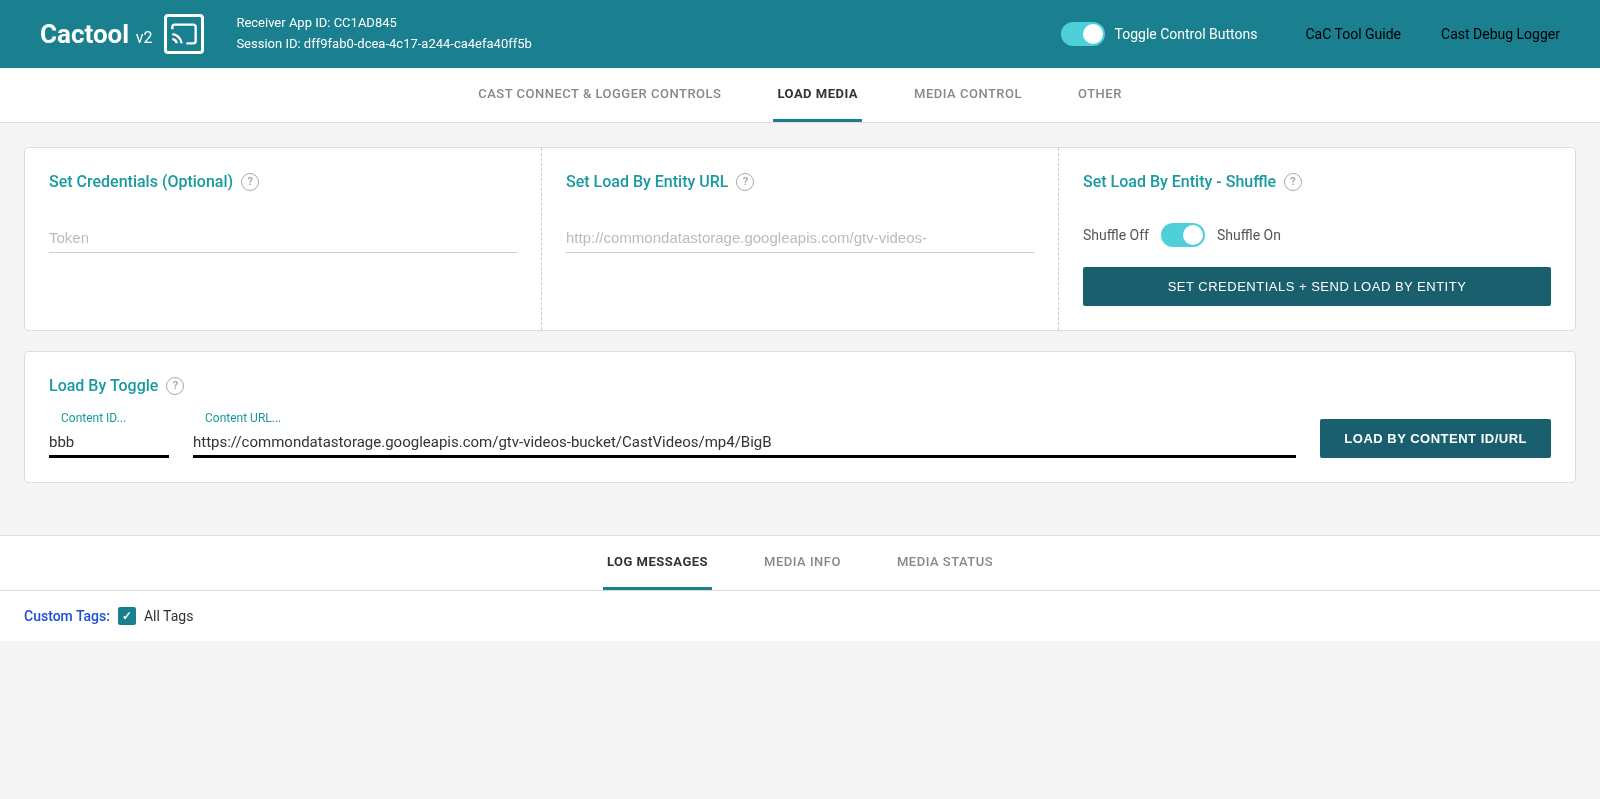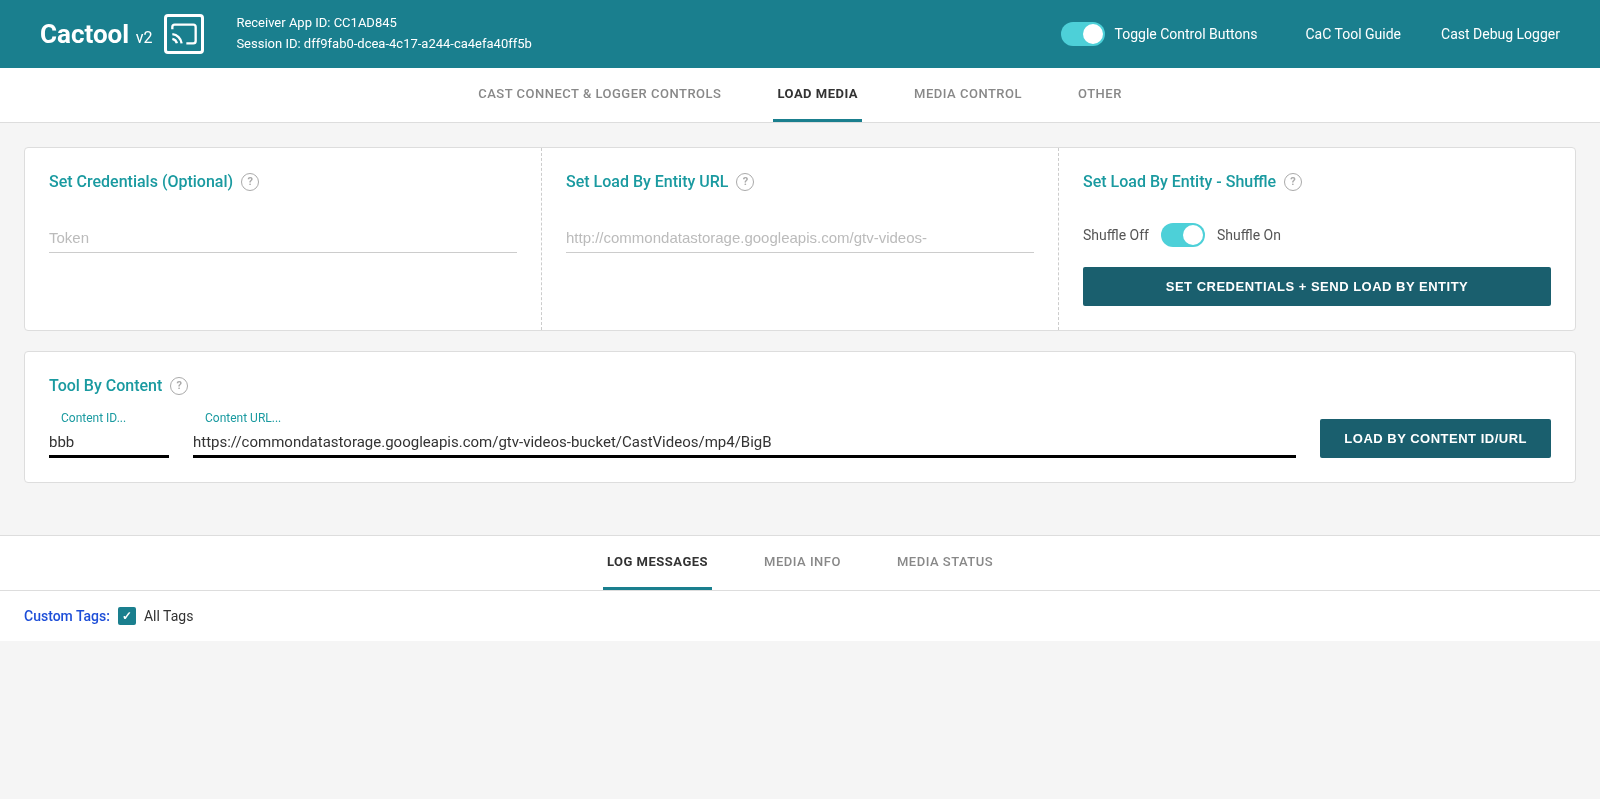--- a/index.html
+++ b/index.html
@@ -52,21 +52,21 @@
       display: flex;
       align-items: center;
       gap: 10px;
       margin-right: 48px;
     }
     .header-nav {
       display: flex;
       gap: 40px;
     }
     .header-nav a {
-      color: #ffffff;
+      color: #000000;
       text-decoration: none;
       font-size: 14px;
     }
 
     
     .toggle-switch {
       width: 44px;
       height: 24px;
       background: #4dd0d8;
       border-radius: 12px;
@@ -183,21 +183,21 @@
       text-align: right;
     }
 
     
     .cta-button {
       background: #1a5f6e;
       color: white;
       border: none;
       padding: 12px 20px;
       font-size: 13px;
-      font-weight: 700;
+      font-weight: 400;
       letter-spacing: 0.5px;
       cursor: pointer;
       border-radius: 2px;
       width: 100%;
       text-align: center;
     }
 
     
     .load-content-card {
       border: 1px solid #ddd;
@@ -394,21 +394,21 @@
         <div class="toggle-switch"></div>
         <span class="shuffle-label">Shuffle On</span>
       </div>
       <button class="cta-button">SET CREDENTIALS + SEND LOAD BY ENTITY</button>
     </div>
 
   </div>
 
   <div class="load-content-card">
     <div class="card-title">
-      <span>Tool By Content</span>
+      <span>Load By Toggle</span>
       <span class="help-icon">?</span>
     </div>
     <div class="content-fields">
       <div class="field-group">
         <span class="field-label">Content ID...</span>
         <div class="field-value">bbb</div>
       </div>
       <div class="field-group field-group-url">
         <span class="field-label">Content URL...</span>
         <div class="field-value" style="min-width:0;overflow:hidden;text-overflow:ellipsis;white-space:nowrap;">https://commondatastorage.googleapis.com/gtv-videos-bucket/CastVideos/mp4/BigB</div>

